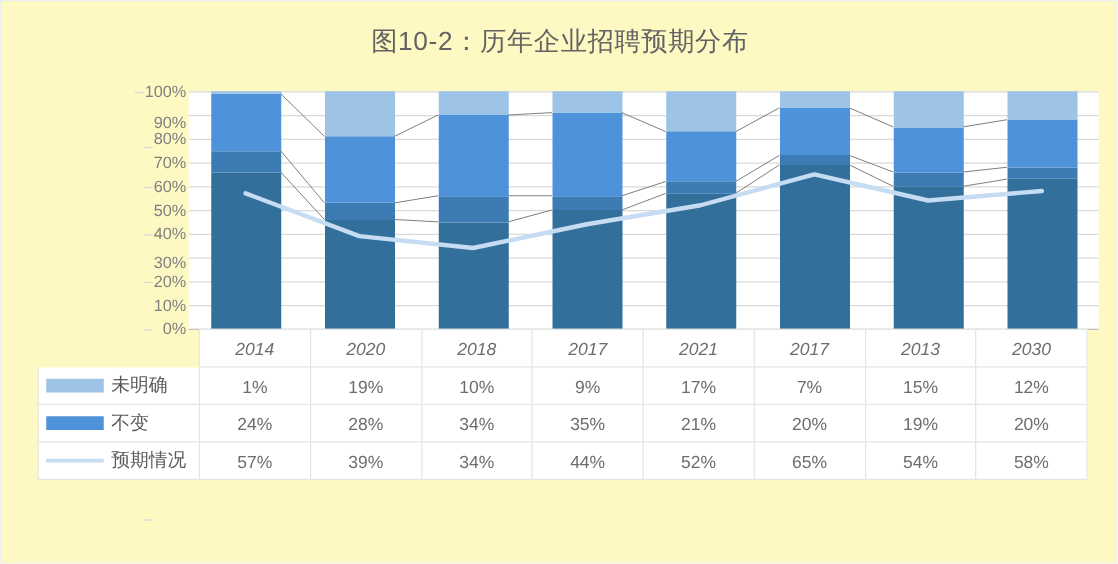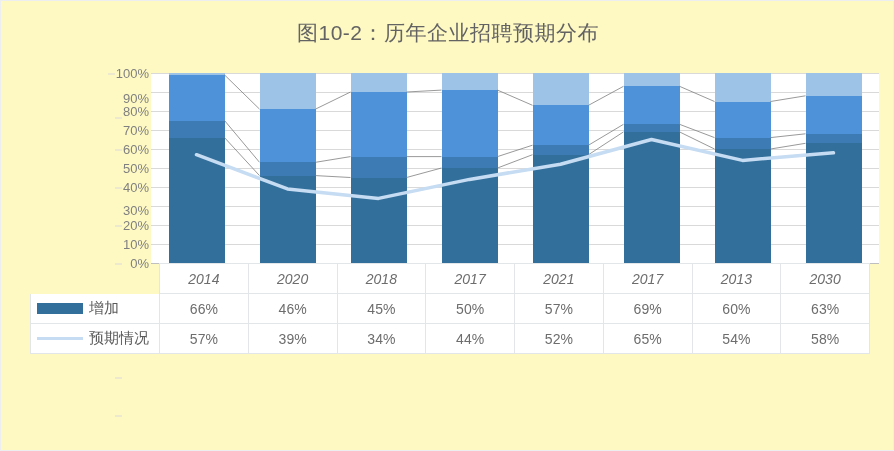--- a/index.html
+++ b/index.html
@@ -277,32 +277,48 @@
           <th class="yr-hdr">2021</th>
           <th class="yr-hdr">2017</th>
           <th class="yr-hdr">2013</th>
           <th class="yr-hdr">2030</th>
         </tr>
     </thead>
     <tbody id="table-body">
         <tr>
           <td class="row-label">
             <div class="row-label-inner">
-              <span class="swatch" style="background: rgb(51, 111, 155);"></span>
-              <span class="lbl-text">增加</span>
+              <span class="swatch" style="background: rgb(157, 195, 230);"></span>
+              <span class="lbl-text">未明确</span>
             </div>
           </td>
-          <td>66%</td>
-          <td>46%</td>
-          <td>45%</td>
-          <td>50%</td>
-          <td>57%</td>
-          <td>69%</td>
-          <td>60%</td>
-          <td>63%</td>
+          <td>1%</td>
+          <td>19%</td>
+          <td>10%</td>
+          <td>9%</td>
+          <td>17%</td>
+          <td>7%</td>
+          <td>15%</td>
+          <td>12%</td>
+        </tr>
+        <tr>
+          <td class="row-label">
+            <div class="row-label-inner">
+              <span class="swatch" style="background: rgb(78, 147, 217);"></span>
+              <span class="lbl-text">不变</span>
+            </div>
+          </td>
+          <td>24%</td>
+          <td>28%</td>
+          <td>34%</td>
+          <td>35%</td>
+          <td>21%</td>
+          <td>20%</td>
+          <td>19%</td>
+          <td>20%</td>
         </tr>
         <tr>
           <td class="row-label">
             <div class="row-label-inner">
               <span class="swatch line" style="background: rgb(197, 220, 242);"></span>
               <span class="lbl-text">预期情况</span>
             </div>
           </td>
           <td>57%</td>
           <td>39%</td>

